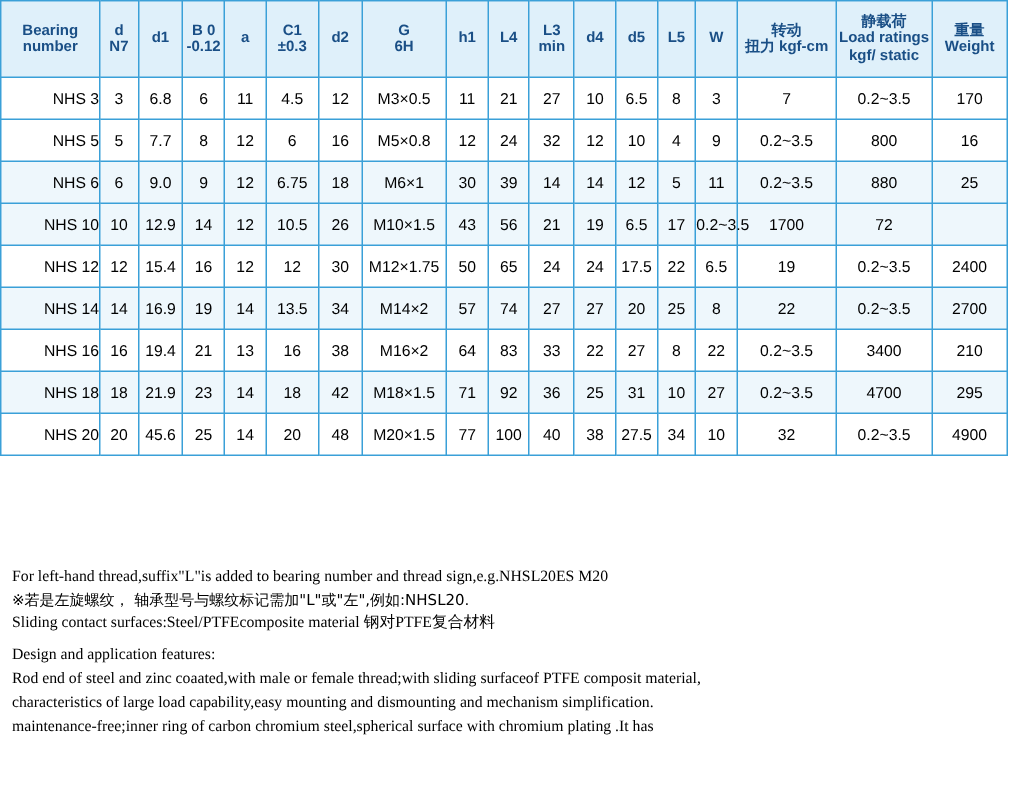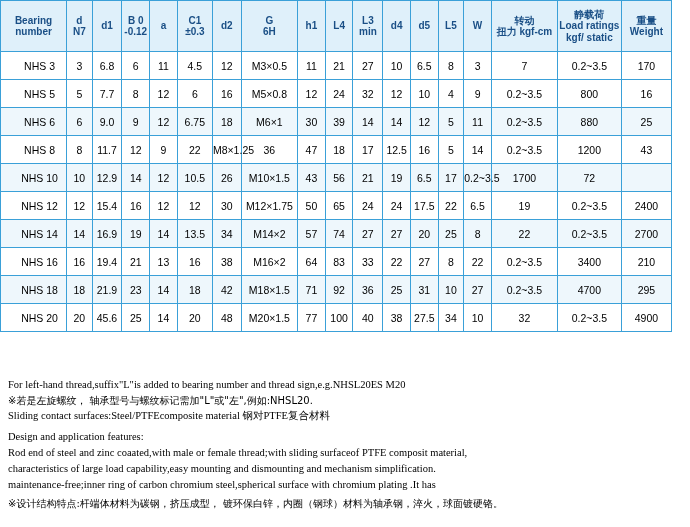--- a/index.html
+++ b/index.html
@@ -48,21 +48,21 @@
   }
   table.spec tbody td {
     height: 27px;
     color: #000;
     font-size: 10.5px;
   }
   table.spec tbody tr.alt td {
     background: #eef7fc;
   }
   table.spec tbody td.name {
-    text-align: center;
+    text-align: right;
     padding-left: 12px;
   }
   .notes {
     position: absolute;
     left: 8px;
     top: 378px;
     width: 676px;
     font-size: 10.5px;
     line-height: 1.42;
     color: #000;
@@ -184,40 +184,20 @@
         <td>39</td>
         <td>14</td>
         <td>14</td>
         <td>12</td>
         <td>5</td>
         <td>11</td>
         <td>0.2~3.5</td>
         <td>880</td>
         <td>25</td>
       </tr>
-      <tr>
-        <td class="name">NHS 8</td>
-        <td>8</td>
-        <td>11.7</td>
-        <td>12</td>
-        <td>9</td>
-        <td>22</td>
-        <td>M8×1.25</td>
-        <td>36</td>
-        <td>47</td>
-        <td>18</td>
-        <td>17</td>
-        <td>12.5</td>
-        <td>16</td>
-        <td>5</td>
-        <td>14</td>
-        <td>0.2~3.5</td>
-        <td>1200</td>
-        <td>43</td>
-      </tr>
       <tr class="alt">
         <td class="name">NHS 10</td>
         <td>10</td>
         <td>12.9</td>
         <td>14</td>
         <td>12</td>
         <td>10.5</td>
         <td>26</td>
         <td>M10×1.5</td>
         <td>43</td>
@@ -335,17 +315,16 @@
   </table>
 
   <div class="notes">
     <p>For left-hand thread,suffix"L"is added to bearing number and thread sign,e.g.NHSL20ES M20</p>
     <p class="cn">※若是左旋螺纹，  轴承型号与螺纹标记需加"L"或"左",例如:NHSL20.</p>
     <p>Sliding contact surfaces:Steel/PTFEcomposite material 钢对PTFE复合材料</p>
     <p class="gap">Design and application features:</p>
     <p>Rod end of steel and  zinc coaated,with male or female thread;with sliding surfaceof PTFE composit material,</p>
     <p>characteristics of large load capability,easy mounting and dismounting and mechanism simplification.</p>
     <p>maintenance-free;inner ring of carbon chromium steel,spherical surface with chromium plating .It has</p>
-    <p class="cn last">※设计结构特点:杆端体材料为碳钢，挤压成型，  镀环保白锌，内圈（钢球）材料为轴承钢，淬火，球面镀硬铬。</p>
 
   </div>
 
 </div>
 
 </body></html>

